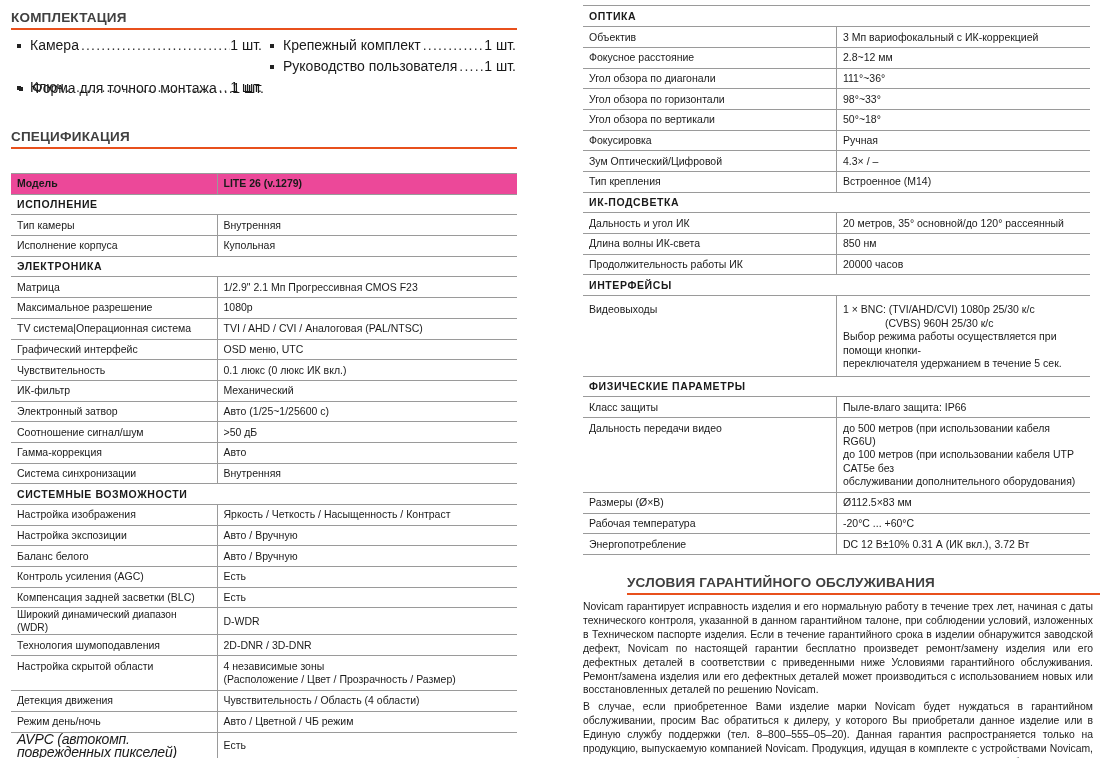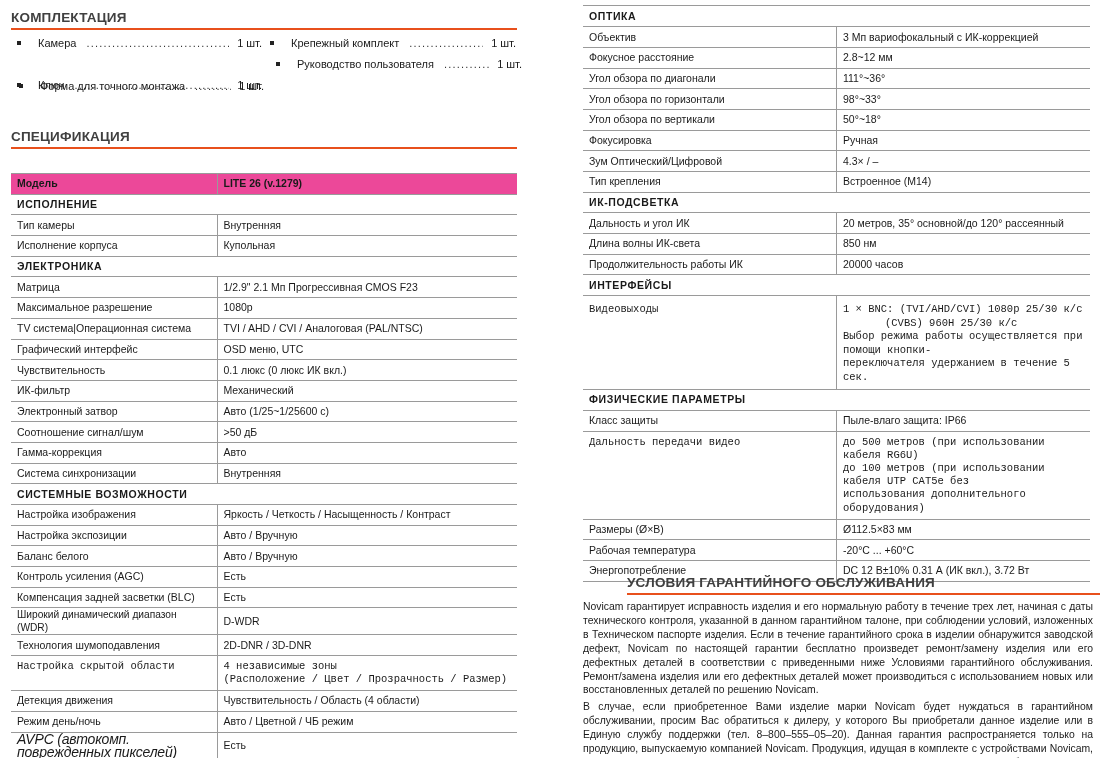--- a/index.html
+++ b/index.html
@@ -14,39 +14,39 @@
     border-bottom: 2px solid #e8501c;
     padding-bottom: 3px;
   }
 
   
   .left { position: absolute; left: 11px; top: 0; width: 506px; }
   .right { position: absolute; left: 583px; top: 0; width: 507px; }
 
   .kit-title { position: absolute; left: 0; top: 10px; width: 506px; }
   .kit-list { position: absolute; left: 0; top: 37px; width: 506px; }
-  .kit-row { position: absolute; display: flex; align-items: baseline; font-size: 11px; gap: 8px; }
+  .kit-row { position: absolute; display: flex; align-items: baseline; font-size: 14px; }
   .kit-row .bullet { width: 4px; height: 4px; background: #222; margin: 0 9px 0 6px; position: relative; top: -2px; flex: none; }
   .kit-row .name { white-space: nowrap; }
   .kit-row .dots { flex: 1; overflow: hidden; white-space: nowrap; letter-spacing: 1.2px; color: #333; padding: 0 2px; }
   .kit-row .qty { white-space: nowrap; }
 
   .spec-title { position: absolute; left: 0; top: 129px; width: 506px; }
 
   table.spec { border-collapse: collapse; width: 100%; table-layout: fixed; }
   table.spec td {
     border-bottom: 1.5px solid #9a9a9a;
     padding: 0 6px;
     height: 20.7px;
     vertical-align: middle;
     font-size: 10.5px;
     line-height: 13px;
   }
   table.spec td.k { border-right: 1.5px solid #9a9a9a; }
-  table.spec td.multi { vertical-align: top; padding-top: 4px; padding-bottom: 4px; font-family: Liberation Mono, monospace; }
+  table.spec td.multi { vertical-align: top; padding-top: 4px; padding-bottom: 4px; }
   table.spec tr.group td { font-weight: bold; letter-spacing: 0.6px; font-size: 10.5px; border-right: none; }
   table.spec tr.model td { background: #ec4899; font-weight: bold; border-top: 1.5px solid #9a9a9a; }
 
   .left-table { position: absolute; left: 0; top: 173px; width: 506px; }
   .left-table td.k { width: 206px; }
 
   .right-table { position: absolute; left: 0; top: 5px; width: 507px; border-top: 1.5px solid #9a9a9a; }
   .right-table td.k { width: 201px; }
 
   .warranty-title { position: absolute; left: 0; top: 575px; width: 507px; font-size: 13.5px; margin-left: 44px; }
@@ -78,21 +78,21 @@
       <span class="name">Ключ</span>
       <span class="dots">......................................................................</span>
       <span class="qty">1 шт.</span>
     </div>
     <div class="kit-row" style="left:253px; top:0; width:252px;">
       <span class="bullet"></span>
       <span class="name">Крепежный комплект</span>
       <span class="dots">......................................................................</span>
       <span class="qty">1 шт.</span>
     </div>
-    <div class="kit-row" style="left:259px; top:21px; width:252px;">
+    <div class="kit-row" style="left:253px; top:21px; width:252px;">
       <span class="bullet"></span>
       <span class="name">Руководство пользователя</span>
       <span class="dots">......................................................................</span>
       <span class="qty">1 шт.</span>
     </div>
   </div>
 
   <div class="section-title spec-title">СПЕЦИФИКАЦИЯ</div>
 
   <div class="left-table">
@@ -287,21 +287,21 @@
           </tr>
       <tr>
             <td class="k">Класс защиты</td>
             <td>Пыле-влаго защита: IP66</td>
           </tr>
       <tr>
         <td class="k multi">Дальность передачи видео</td>
         <td class="multi" style="line-height:13.2px;">
           <div>до 500 метров (при использовании кабеля RG6U)</div>
           <div>до 100 метров (при использовании кабеля UTP CAT5e без</div>
-          <div>использования дополнительного оборудования)</div>
+          <div>обслуживании дополнительного оборудования)</div>
         </td>
       </tr>
       <tr>
             <td class="k">Размеры (Ø×В)</td>
             <td>Ø112.5×83 мм</td>
           </tr>
       <tr>
             <td class="k">Рабочая температура</td>
             <td>-20°C ... +60°C</td>
           </tr>

